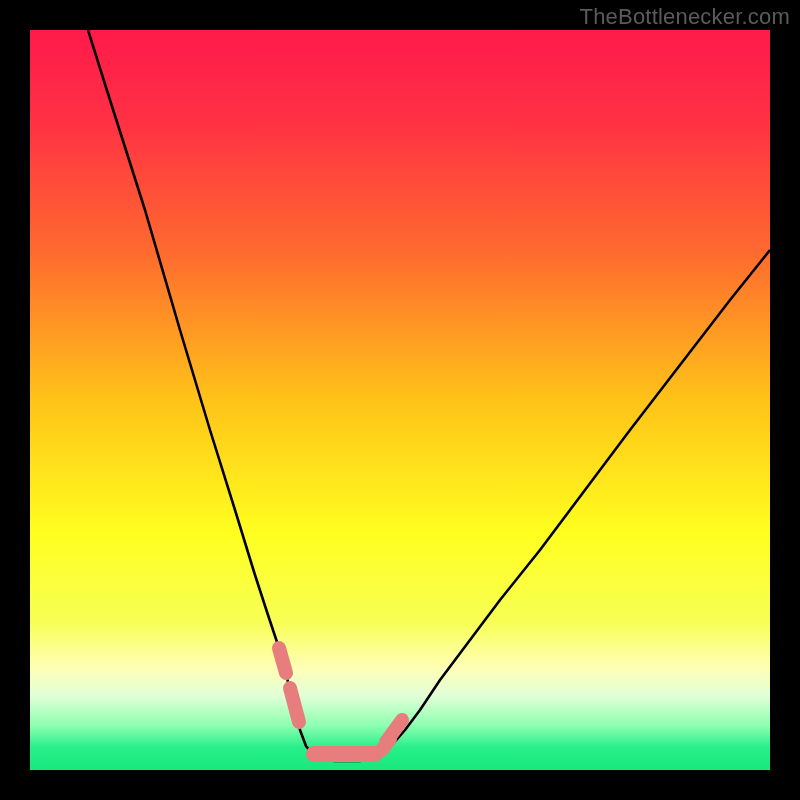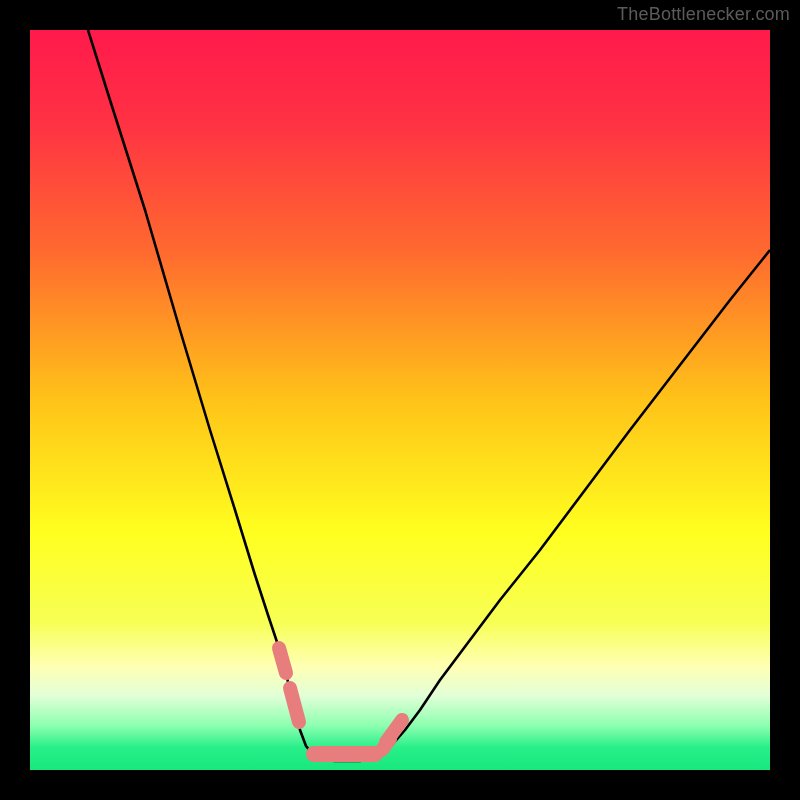--- a/index.html
+++ b/index.html
@@ -32,21 +32,21 @@
     left: 0;
     top: 0;
     width: 100%;
     height: 100%;
   }
   .attrib {
     position: absolute;
     top: 4px;
     right: 10px;
     color: #5b5b5b;
-    font-size: 18px;
+    font-size: 22px;
     font-weight: 500;
     letter-spacing: 0.2px;
     user-select: none;
   }
   svg.curves {
     position: absolute;
     left: 0;
     top: 0;
     width: 100%;
     height: 100%;

